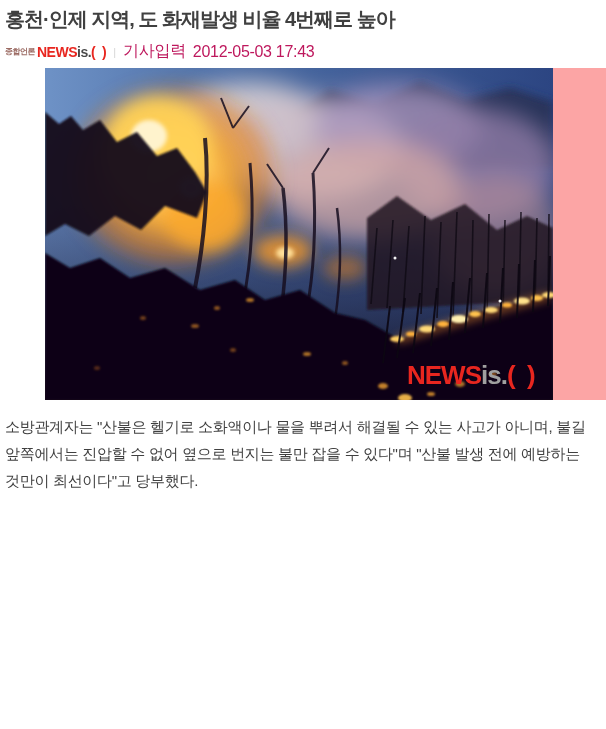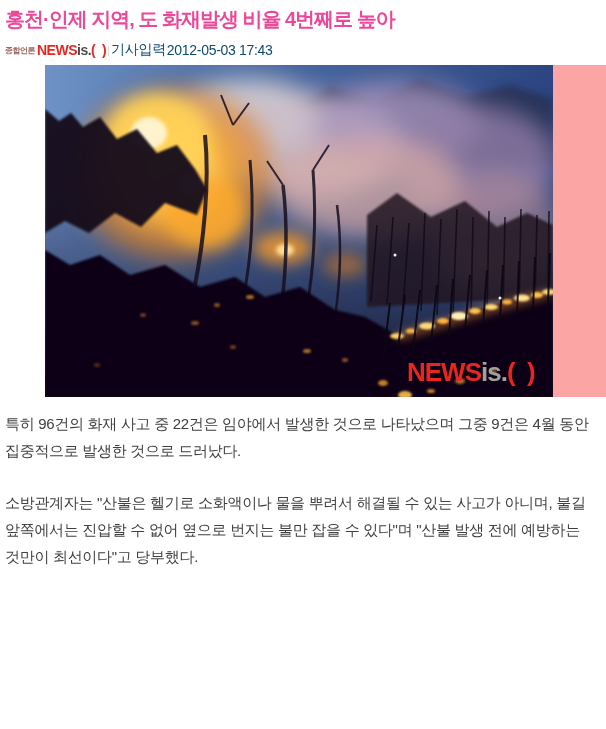--- a/index.html
+++ b/index.html
@@ -3,34 +3,34 @@
 <meta charset="utf-8">
 <style>
   html,body{margin:0;padding:0;}
   body{
     width:606px;height:729px;background:#fff;overflow:hidden;
     font-family:"Liberation Sans","DejaVu Sans",sans-serif;
   }
   .page{width:606px;}
   h1.headline{
     margin:0;padding:6px 5px 0 5px;
-    font-size:20px;line-height:27px;font-weight:700;color:#ec4899;
+    font-size:20px;line-height:27px;font-weight:700;color:#404040;
     letter-spacing:-1px;white-space:nowrap;
   }
   .meta{
-    margin:8px 0 0 5px;display:flex;align-items:center;gap:1px;
+    margin:8px 0 0 5px;display:flex;align-items:center;gap:7px;
     font-size:12px;color:#9a9a9a;
   }
   .agency{display:inline-flex;align-items:center;cursor:pointer;}
   .agency-small{font-size:8px;font-weight:700;color:#9b6b63;margin-right:2px;letter-spacing:-0.5px;}
   .logo-news{color:#e8261f;font-weight:800;font-size:14px;letter-spacing:-0.5px;}
   .logo-is{color:#4a4a4a;font-weight:800;font-size:14px;letter-spacing:-0.5px;}
   .logo-paren{color:#e8261f;font-weight:800;font-size:14px;letter-spacing:-0.5px;}
   .divider{color:#d5d5d5;font-size:11px;}
-  .meta-label,.meta-date{color:#0c4a6e;font-size:14px;letter-spacing:-0.3px;}
+  .meta-label,.meta-date{color:#be185d;font-size:16px;letter-spacing:-0.3px;}
   figure.photo{
     margin:6px 0 0 45px;width:596px;height:332px;background:#fca5a5;
     overflow:hidden;
   }
   .body-text{
     padding:13px 14px 0 5px;
     font-size:15px;line-height:27px;color:#404040;letter-spacing:-0.3px;
     word-break:normal;
   }
   .body-text p{margin:0 0 25px 0;}
@@ -191,17 +191,16 @@
         <circle cx="455" cy="233" r="1.5" fill="#ffffff" opacity="0.95"></circle>
       </g>
 
       <text x="362" y="316" font-family="Liberation Sans, DejaVu Sans, sans-serif" font-size="26" font-weight="bold" letter-spacing="-1">
         <tspan fill="#e8261f">NEWS</tspan><tspan fill="#a0a0a0">is.</tspan><tspan fill="#e8261f">(&nbsp;&nbsp;)</tspan>
       </text>
     </svg>
   </figure>
 
   <div class="body-text">
-    <p>특히 96건의 화재 사고 중 22건은 임야에서 발생한 것으로 나타났으며 그중 9건은 4월 동안 집중적으로 발생한 것으로 드러났다.</p>
     <p>소방관계자는 "산불은 헬기로 소화액이나 물을 뿌려서 해결될 수 있는 사고가 아니며, 불길 앞쪽에서는 진압할 수 없어 옆으로 번지는 불만 잡을 수 있다"며 "산불 발생 전에 예방하는 것만이 최선이다"고 당부했다.</p>
   </div>
 
 </div>
 
 </body></html>

